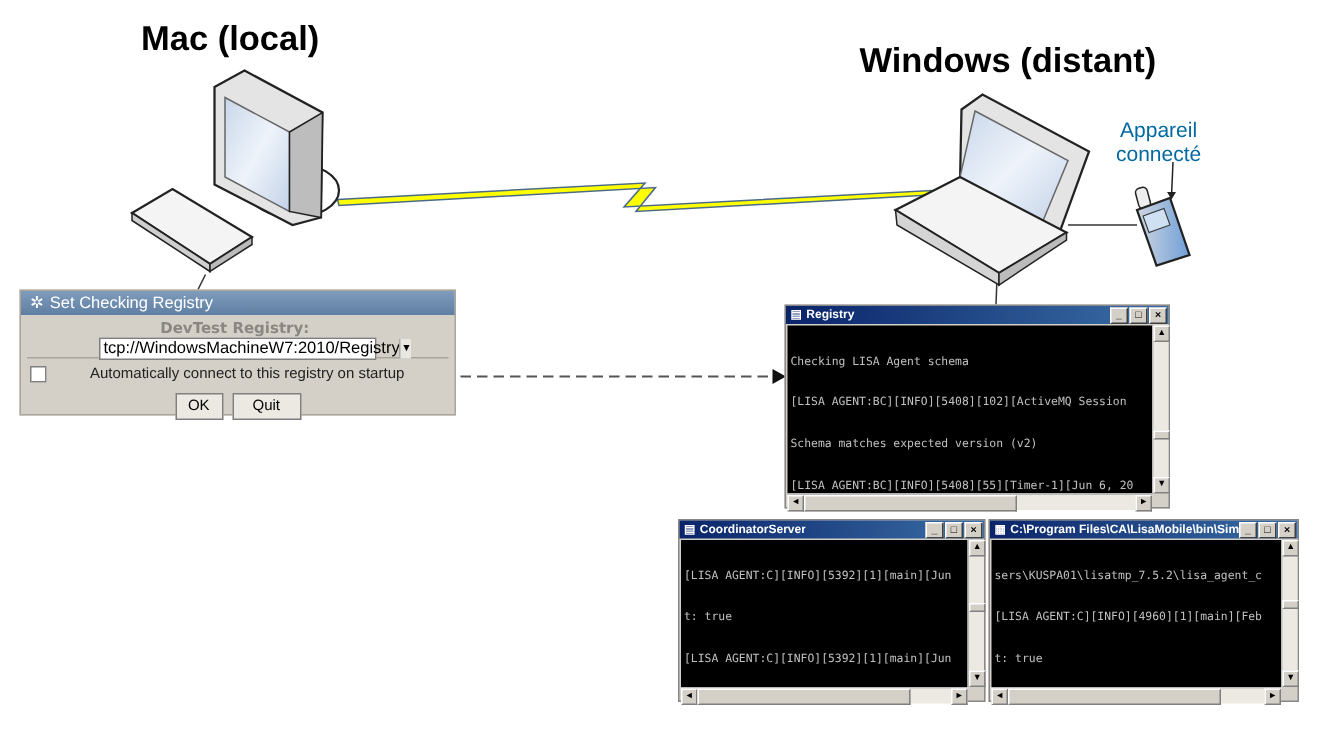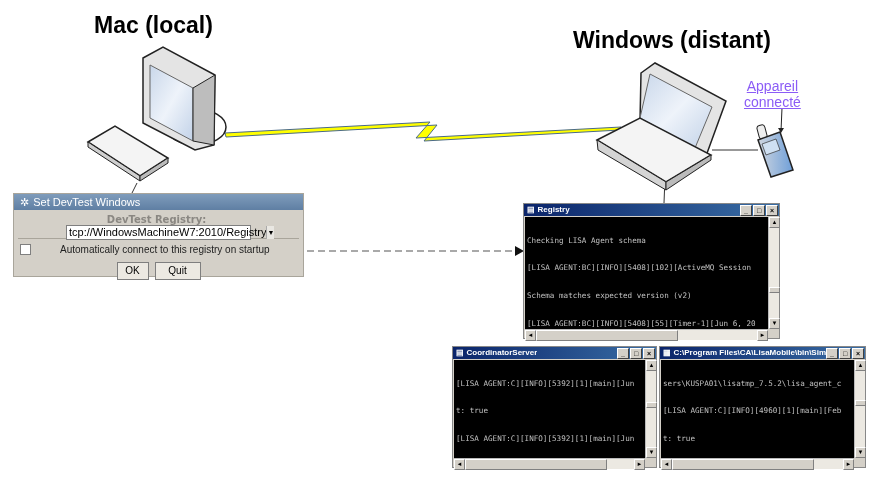--- a/index.html
+++ b/index.html
@@ -1,19 +1,19 @@
 <!DOCTYPE html>
 <html><head>
 <meta charset="utf-8">
 <style>
   html,body{margin:0;padding:0;background:#fff;}
   body{width:891px;height:491px;position:relative;overflow:hidden;font-family:"Liberation Sans",sans-serif;}
   .abs{position:absolute;}
   .title{font-weight:bold;font-size:23px;color:#000;white-space:nowrap;}
-  .device-label{font-size:14px;color:#8b5cf6;text-align:center;line-height:16px;white-space:nowrap;text-decoration:underline;}
+  .device-label{font-size:14px;color:#0369a1;text-align:center;line-height:16px;white-space:nowrap;}
   svg{position:absolute;left:0;top:0;}
 
   
   .dlg{left:13px;top:193px;width:289px;height:82px;background:#d4d0c8;border:1px solid #a9a59b;}
   .dlg-title{height:16px;background:linear-gradient(#7f9cbb,#5f7fa3);color:#fff;font-size:11px;line-height:16px;padding-left:6px;display:flex;align-items:center;gap:4px;}
   .dlg-row{display:flex;align-items:center;height:24px;padding:0 4px;font-size:11px;flex-direction:column;}
   .dlg-label{font-family:"DejaVu Sans",sans-serif;font-weight:bold;color:#8a8782;font-size:10px;margin-right:4px;}
   .dlg-input{width:185px;height:15px;border:1px solid #7f7f7f;background:#ffffff;font-size:11px;line-height:15px;padding-left:2px;display:flex;justify-content:space-between;align-items:center;box-sizing:border-box;}
   .dlg-drop{width:14px;height:13px;border-left:1px solid #aaa;background:#e9e7e2;font-size:7px;text-align:center;line-height:13px;}
   .dlg-sep{height:1px;background:#a9a59b;margin:0 4px;}
@@ -95,21 +95,21 @@
 <div class="abs title" style="left:94px;top:12px;">Mac (local)</div>
 <div class="abs title" style="left:573px;top:27px;text-align:right;">Windows (distant)</div>
 <div class="abs device-label" style="left:744px;top:78px;">
   <div>Appareil</div>
   <div>connecté</div>
 </div>
 
 <div class="abs dlg">
   <div class="dlg-title">
     <span>✲</span>
-    <span>Set DevTest Windows</span>
+    <span>Set Checking Registry</span>
   </div>
   <div class="dlg-row" style="margin-top:4px;">
     <span class="dlg-label">DevTest Registry:</span>
     <div class="dlg-input">
       <span>tcp://WindowsMachineW7:2010/Registry</span>
       <span class="dlg-drop">▼</span>
     </div>
   </div>
   <div class="dlg-sep"></div>
   <div class="dlg-check" style="margin-top:2px;gap:29px;">

